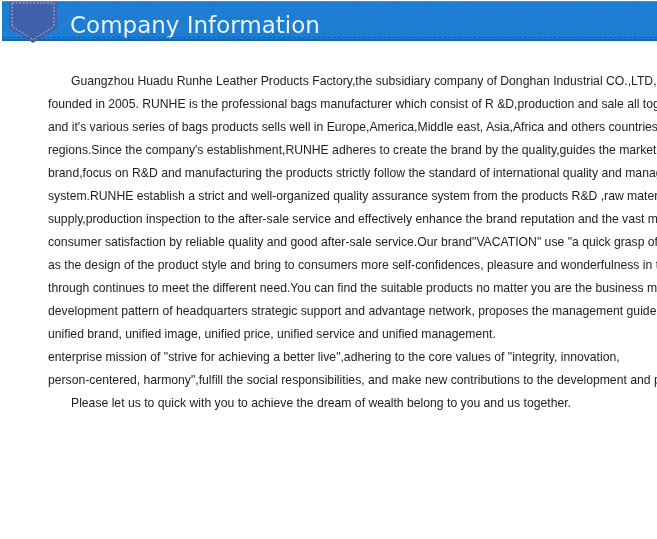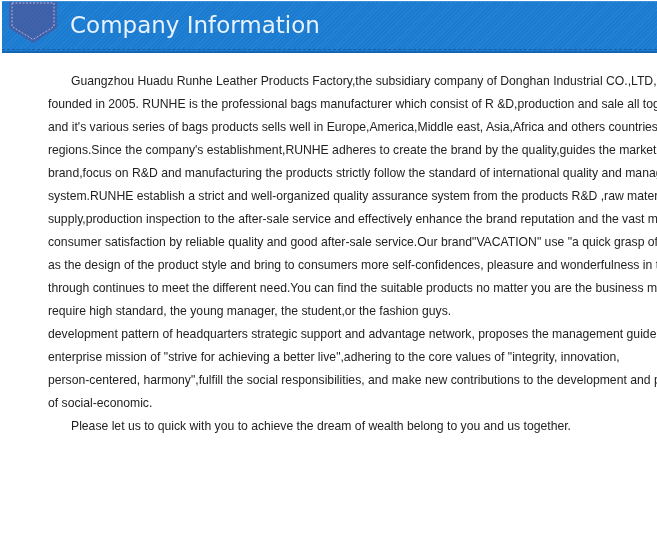--- a/index.html
+++ b/index.html
@@ -12,21 +12,21 @@
       height: 539px;
       position: relative;
       overflow: hidden;
       font-family: "Liberation Sans", sans-serif;
     }
     .header {
       position: absolute;
       left: 2px;
       top: 1px;
       width: 655px;
-      height: 52px;
+      height: 40px;
       background-color: #1a7bd0;
       background-image: repeating-linear-gradient(135deg, rgba(255,255,255,0.05) 0px, rgba(255,255,255,0.05) 1px, rgba(0,0,0,0) 1px, rgba(0,0,0,0) 3px);
       border-top: 1px solid #3a8fd8;
       border-bottom: 2px solid #1565b5;
       box-sizing: border-box;
     }
     .header::after {
       content: "";
       position: absolute;
       left: 0; right: 0; bottom: 1px;
@@ -94,26 +94,25 @@
     <span class="line indent">Guangzhou Huadu Runhe Leather Products Factory,the subsidiary company of Donghan Industrial CO.,LTD, was</span>
     <span class="line">founded in 2005. RUNHE is the professional bags manufacturer which consist of R &amp;D,production and sale all together</span>
     <span class="line">and it's various series of bags products sells well in Europe,America,Middle east, Asia,Africa and others countries or</span>
     <span class="line">regions.Since the company's establishment,RUNHE adheres to create the brand by the quality,guides the market by</span>
     <span class="line">brand,focus on R&amp;D and manufacturing the products strictly follow the standard of international quality and management</span>
     <span class="line">system.RUNHE establish a strict and well-organized quality assurance system from the products R&amp;D ,raw material</span>
     <span class="line">supply,production inspection to the after-sale service and effectively enhance the brand reputation and the vast majority of</span>
     <span class="line">consumer satisfaction by reliable quality and good after-sale service.Our brand"VACATION" use "a quick grasp of fashion"</span>
     <span class="line">as the design of the product style and bring to consumers more self-confidences, pleasure and wonderfulness in their life</span>
     <span class="line">through continues to meet the different need.You can find the suitable products no matter you are the business man who</span>
-    <span class="line">require high standard, the young manager, the student,or the fashion guys.</span>
   </div>
   <div class="para">
     <span class="line">development pattern of headquarters strategic support and advantage network, proposes the management guidelines of</span>
+    <span class="line">unified brand, unified image, unified price, unified service and unified management.</span>
   </div>
   <div class="para">
     <span class="line">enterprise mission of "strive for achieving a better live",adhering to the core values of "integrity, innovation,</span>
     <span class="line">person-centered, harmony",fulfill the social responsibilities, and make new contributions to the development and prosperity</span>
-    <span class="line">of social-economic.</span>
   </div>
   <div class="para">
     <span class="line indent">Please let us to quick with you to achieve the dream of wealth belong to you and us together.</span>
   </div>
 </div>
 
 </body></html>

